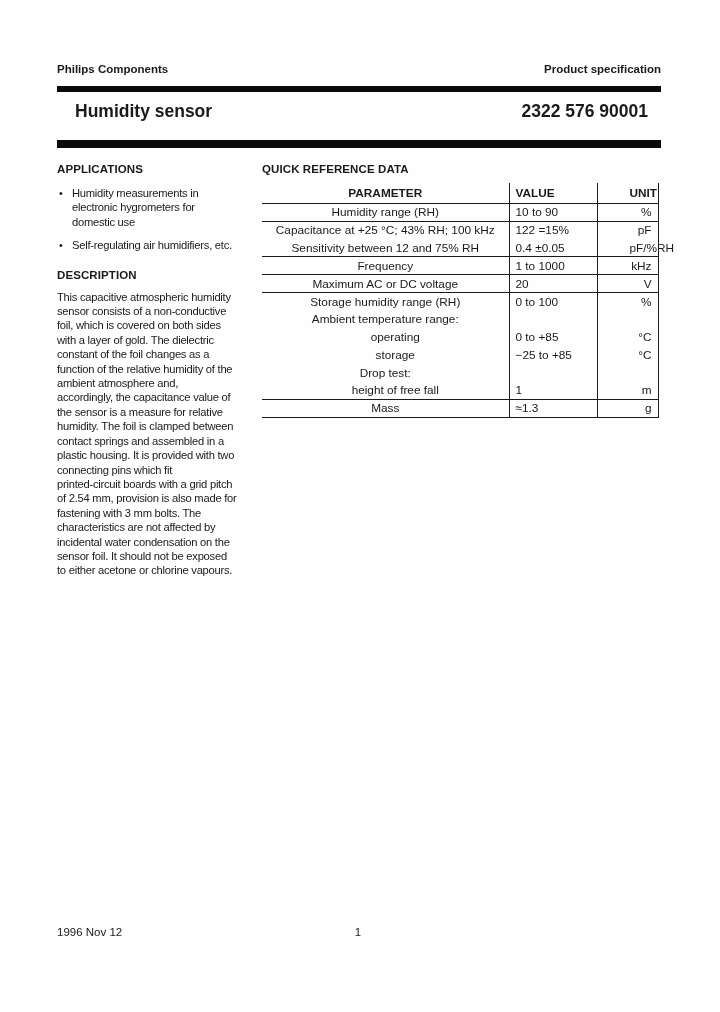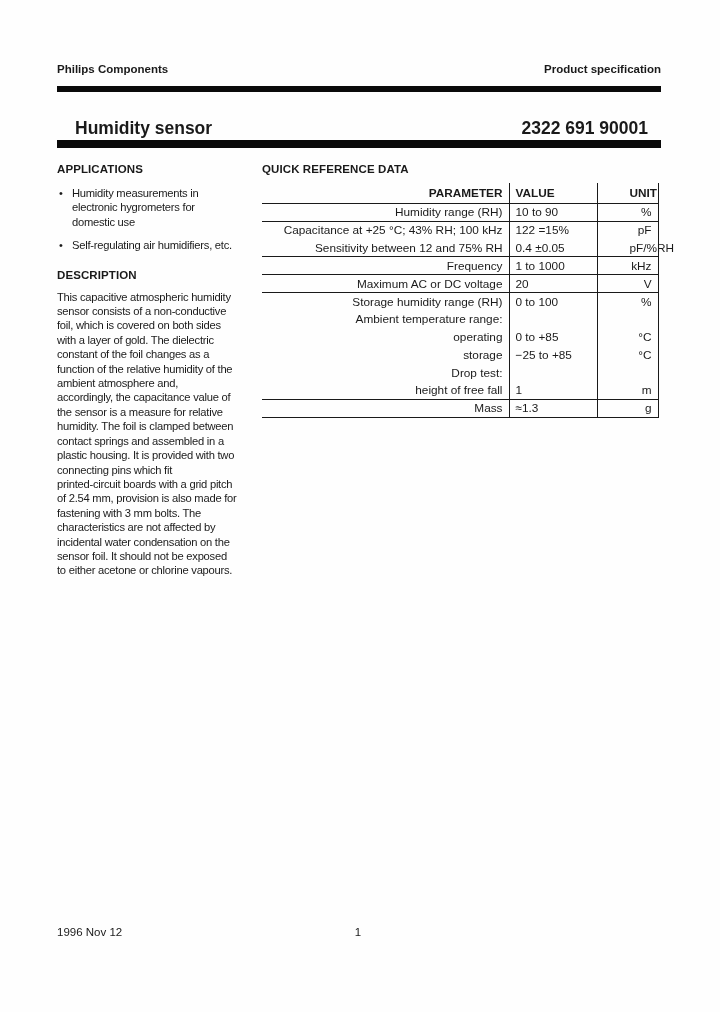--- a/index.html
+++ b/index.html
@@ -15,21 +15,21 @@
   .hdr-row {
     position: absolute; left: 57px; width: 604px; top: 63px;
     display: flex; justify-content: space-between;
     font-size: 11.5px; font-weight: bold;
   }
   .bar { position: absolute; left: 57px; width: 604px; background: #0a0a0a; }
   .bar1 { top: 86px; height: 6px; }
   .bar2 { top: 140px; height: 8px; }
   .title-row {
     position: absolute; left: 57px; width: 604px; top: 101px; height: 38px;
-    display: flex; justify-content: space-between; align-items: flex-end;
+    display: flex; justify-content: space-between; align-items: flex-start;
     font-size: 17.5px; font-weight: bold;
   }
   .title-row .doc-title { padding-left: 18px; }
   .title-row .part-no { padding-right: 13px; }
   .sec-heading { font-size: 11.5px; font-weight: bold; margin: 0; letter-spacing: 0.1px; }
   .leftcol { position: absolute; left: 57px; top: 163px; width: 200px; }
   .bullets { margin: 11px 0 0 0; padding: 0; list-style: none; }
   .bullets li { display: flex; margin-bottom: 9px; }
   .bullet-marker { width: 15px; flex: 0 0 15px; font-size: 11px; line-height: 14.4px; padding-left: 2px; }
   .bullet-text, .desc-text {
@@ -45,21 +45,21 @@
   }
   .qrd th {
     font-size: 11.8px; font-weight: bold; text-align: center;
     padding: 3px 6px; height: 20px;
     border-bottom: 1.2px solid #1a1a1a;
   }
   .qrd td {
     padding: 1px 6px; height: 17.8px; vertical-align: middle;
     white-space: nowrap; overflow: visible;
   }
-  .qrd .c1 { width: 247px; text-align: right; }
+  .qrd .c1 { width: 247px; text-align: center; }
   .qrd .c2 { width: 88px; text-align: left; }
   .qrd .c3 { width: 61px; text-align: right; padding-left: 32px; }
   .qrd td.c2, .qrd th.c2, .qrd td.c3, .qrd th.c3 { border-left: 1.2px solid #1a1a1a; }
   .qrd td.c3, .qrd th.c3 { border-right: 1.2px solid #1a1a1a; }
   .qrd td.indent { padding-left: 26px; }
   .qrd td.rule { border-bottom: 1.2px solid #1a1a1a; }
   .footer-date { position: absolute; left: 57px; top: 926px; font-size: 11.5px; }
   .footer-page { position: absolute; left: 0; top: 926px; width: 716px; text-align: center; font-size: 11.5px; }
 </style>
 </head>
@@ -67,21 +67,21 @@
 
 <div class="hdr-row">
   <span>Philips Components</span>
   <span>Product specification</span>
 </div>
 
 <div class="bar bar1"></div>
 
 <div class="title-row">
   <span class="doc-title">Humidity sensor</span>
-  <span class="part-no">2322 691 90001</span>
+  <span class="part-no">2322 576 90001</span>
 </div>
 
 <div class="bar bar2"></div>
 
 <div class="leftcol">
   <h3 class="sec-heading">APPLICATIONS</h3>
   <ul class="bullets">
     <li>
       <span class="bullet-marker">•</span>
       <span class="bullet-text">Humidity measurements in

